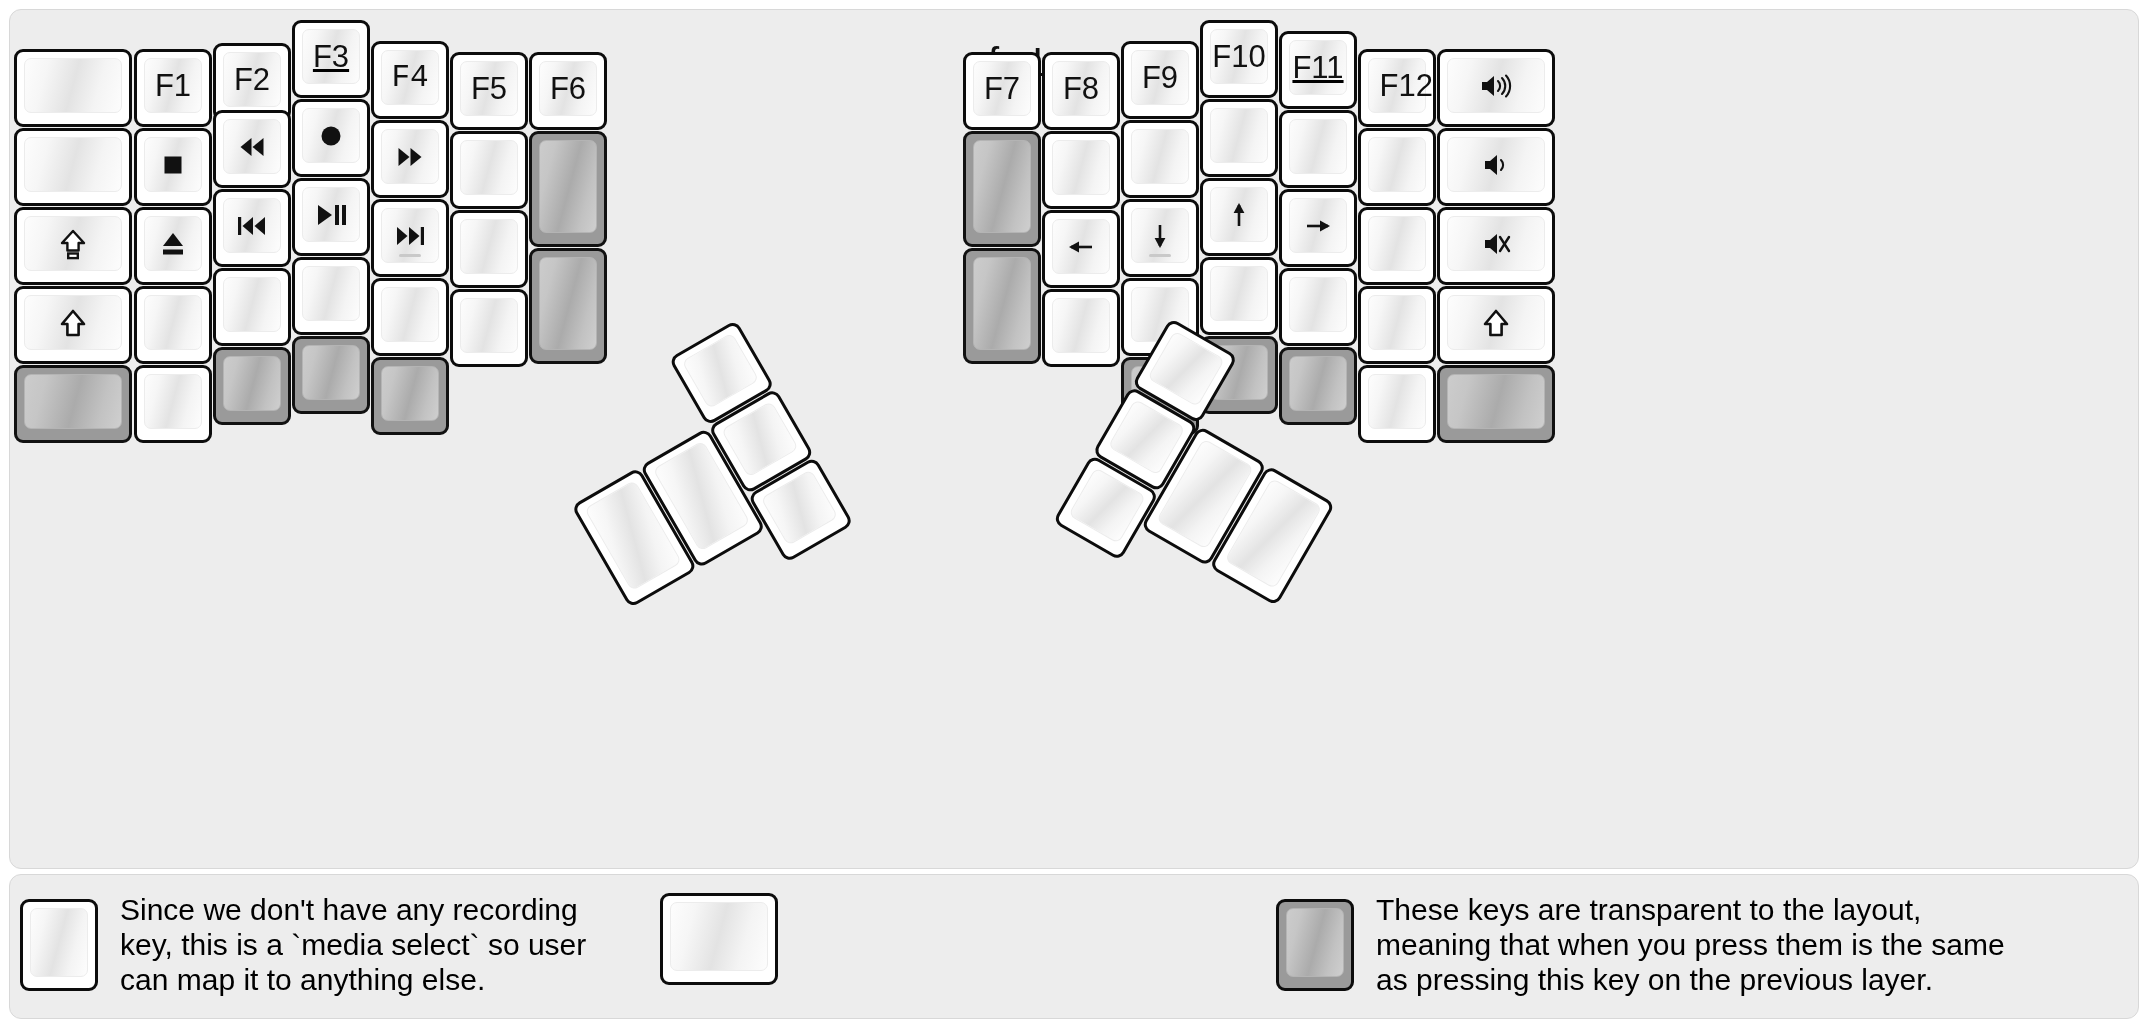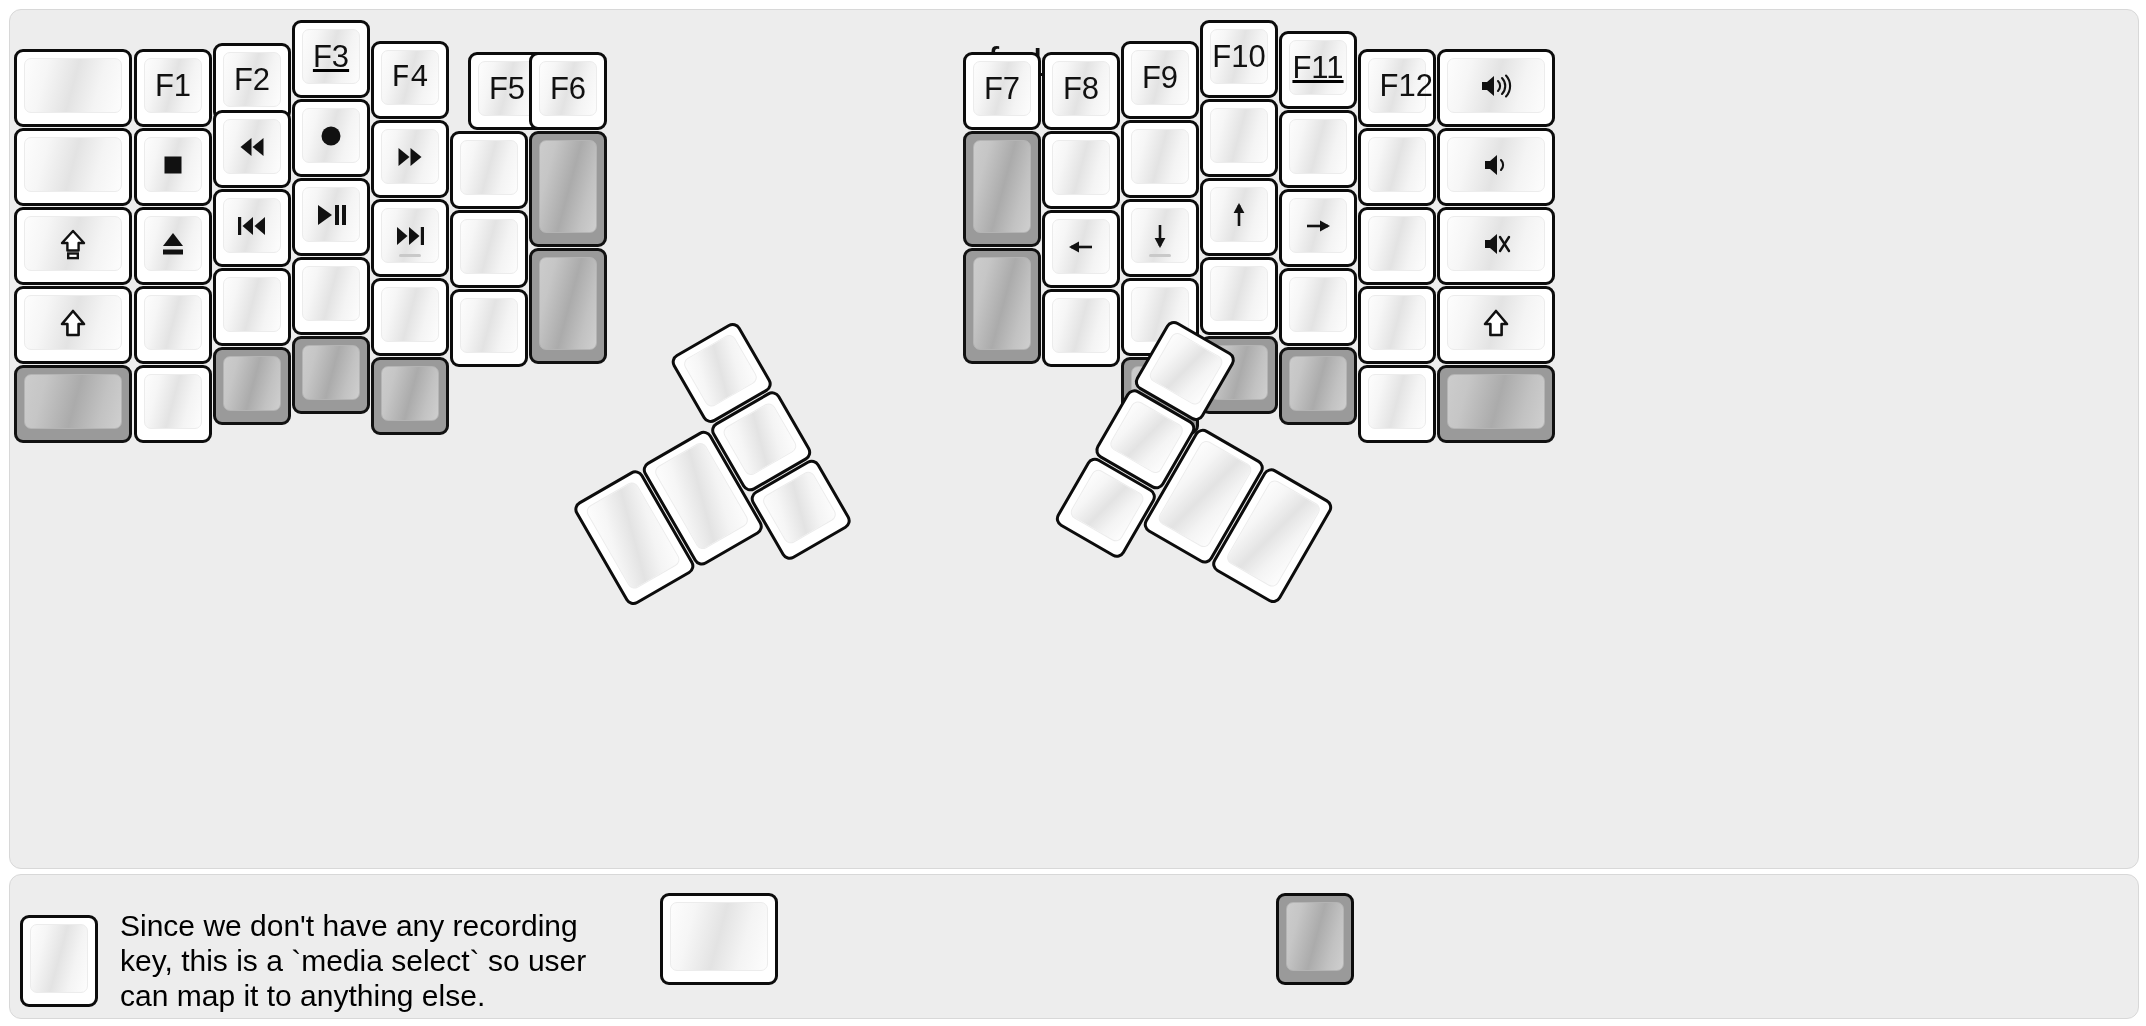--- a/index.html
+++ b/index.html
@@ -234,21 +234,21 @@
           </svg>
         </span>
         <div class="bump"></div>
       </div>
       <div class="key" style="left: 371px; top: 278px; width: 78px; height: 78px;">
         <div class="face"></div>
       </div>
       <div class="key trans" style="left: 371px; top: 357px; width: 78px; height: 78px;">
         <div class="face"></div>
       </div>
-      <div class="key" style="left: 468px; top: 52px; width: 78px; height: 78px; justify-content: center;">
+      <div class="key" style="left: 450px; top: 52px; width: 78px; height: 78px; justify-content: center;">
         <div class="face"></div>
         <span class="lbl">F5</span>
       </div>
       <div class="key" style="left: 450px; top: 131px; width: 78px; height: 78px;">
         <div class="face"></div>
       </div>
       <div class="key" style="left: 450px; top: 210px; width: 78px; height: 78px;">
         <div class="face"></div>
       </div>
       <div class="key" style="left: 450px; top: 289px; width: 78px; height: 78px;">
@@ -468,21 +468,21 @@
           <div class="face"></div>
         </div>
         <div class="key" style="left: 0px; top: 79px; width: 78px; height: 78px;">
           <div class="face"></div>
         </div>
       </div>
     </div>
 
   <div class="legend-panel"></div>
   <div id="legend-host">
-      <div class="legend-item" style="left: 20px; top: 893px; margin-top: 16px;">
+      <div class="legend-item" style="left: 20px; top: 893px;">
         <div class="legend-key" style="width: 78px; height: 92px;">
           <div class="face"></div>
           <span class="glyph">
             <svg width="40" height="40" viewBox="0 0 40 40" fill="#111">
               <circle cx="20" cy="20" r="9.5"></circle>
             </svg>
           </span>
         </div>
         <div class="legend-text">Since we don't have any recording
 key, this is a `media select` so user
@@ -495,16 +495,19 @@
             <svg width="40" height="40" viewBox="0 0 40 40" fill="#111">
               <path d="M20 8 L31 21 L25.6 21 L25.6 32 L14.4 32 L14.4 21 L9 21 Z" fill="#fff" stroke="#111" stroke-width="2.6" stroke-linejoin="round"></path>
             </svg>
           </span>
         </div>
       </div>
       <div class="legend-item" style="left: 1276px; top: 893px;">
         <div class="legend-key trans" style="width: 78px; height: 92px;">
           <div class="face"></div>
         </div>
+        <div class="legend-text">These keys are transparent to the layout,
+meaning that when you press them is the same
+as pressing this key on the previous layer.</div>
       </div>
     </div>
 
 </div>
 
 </body></html>

